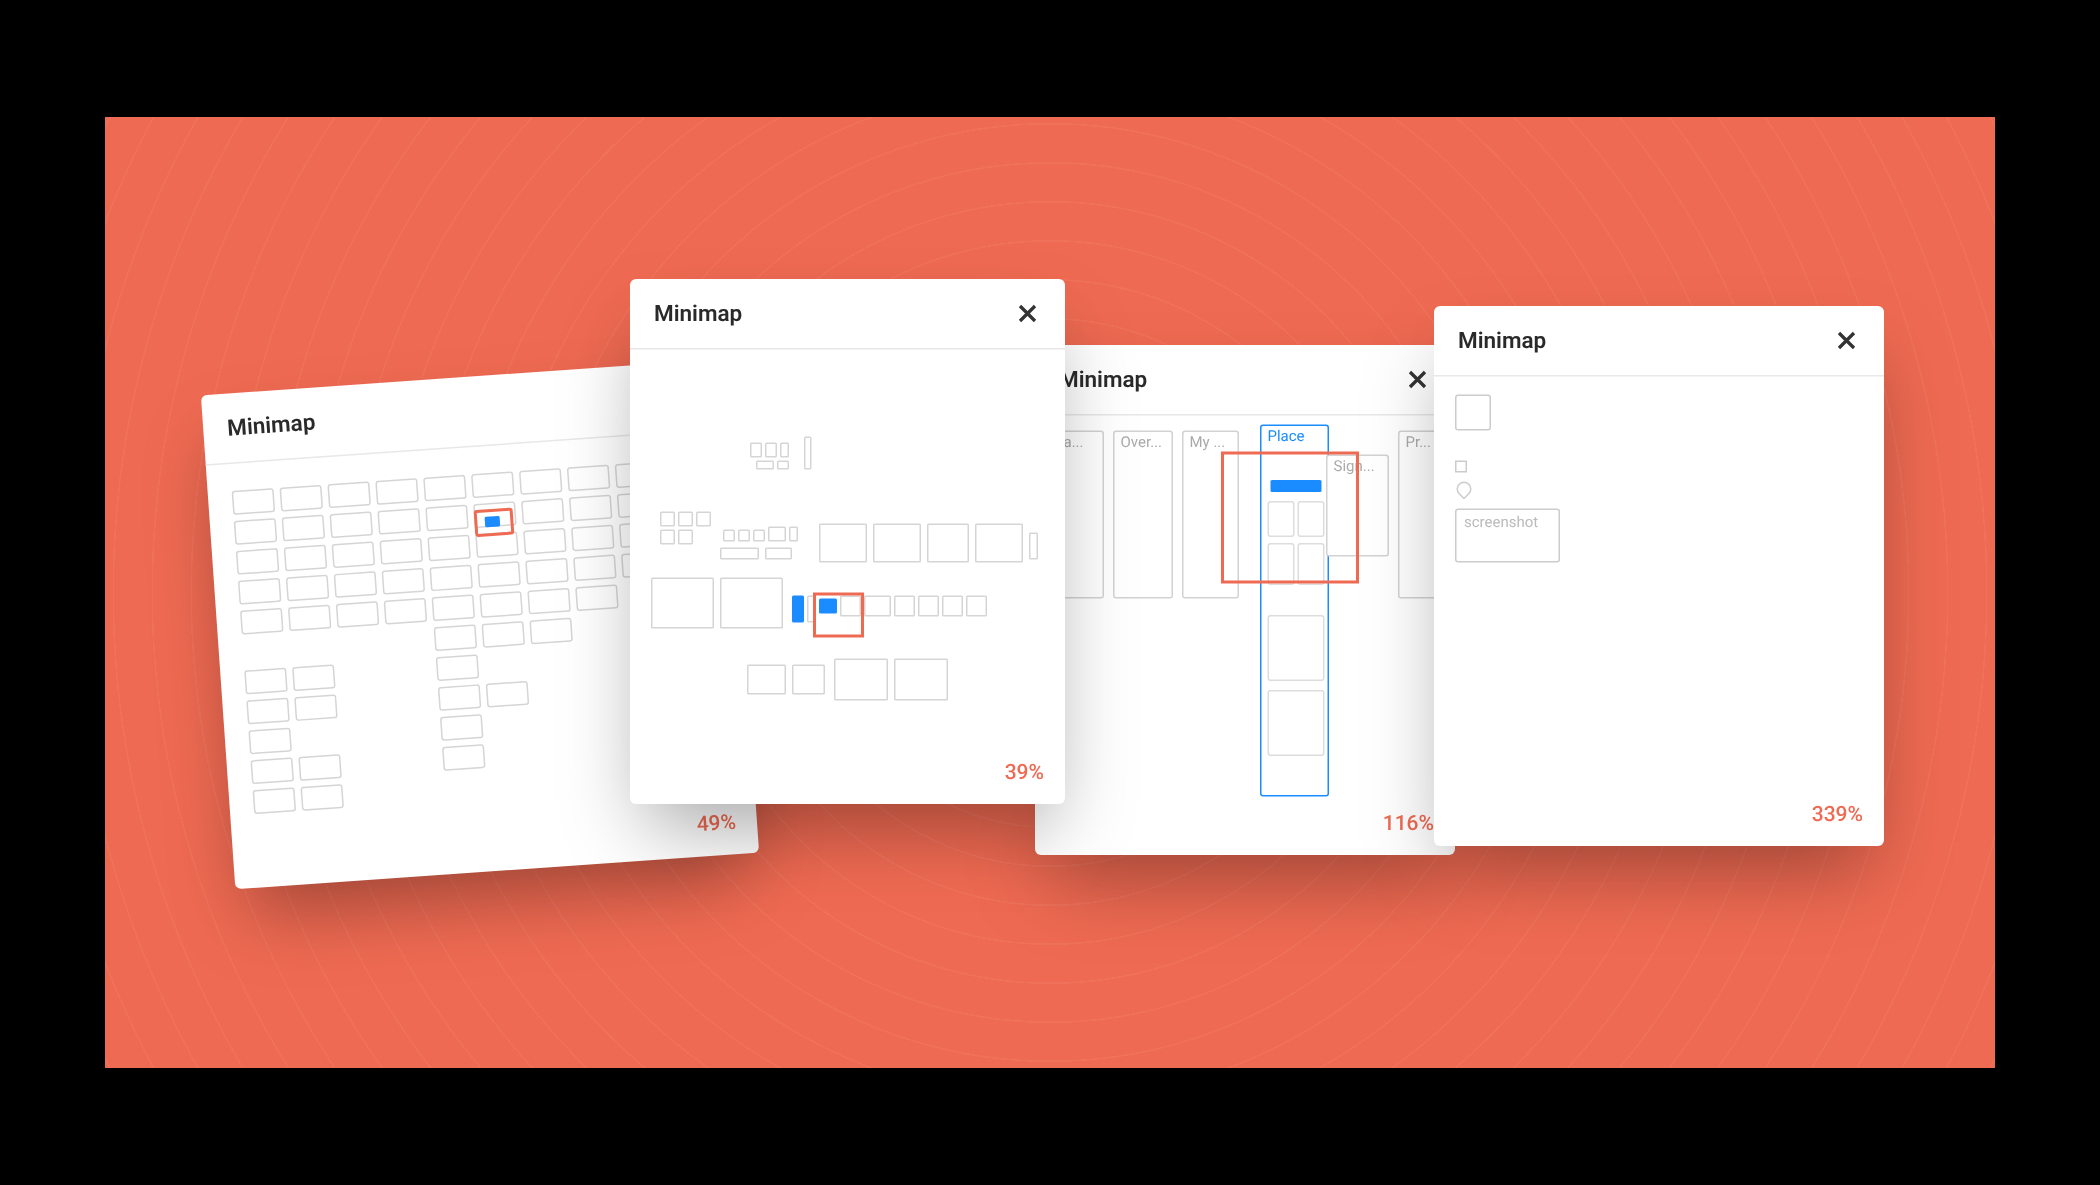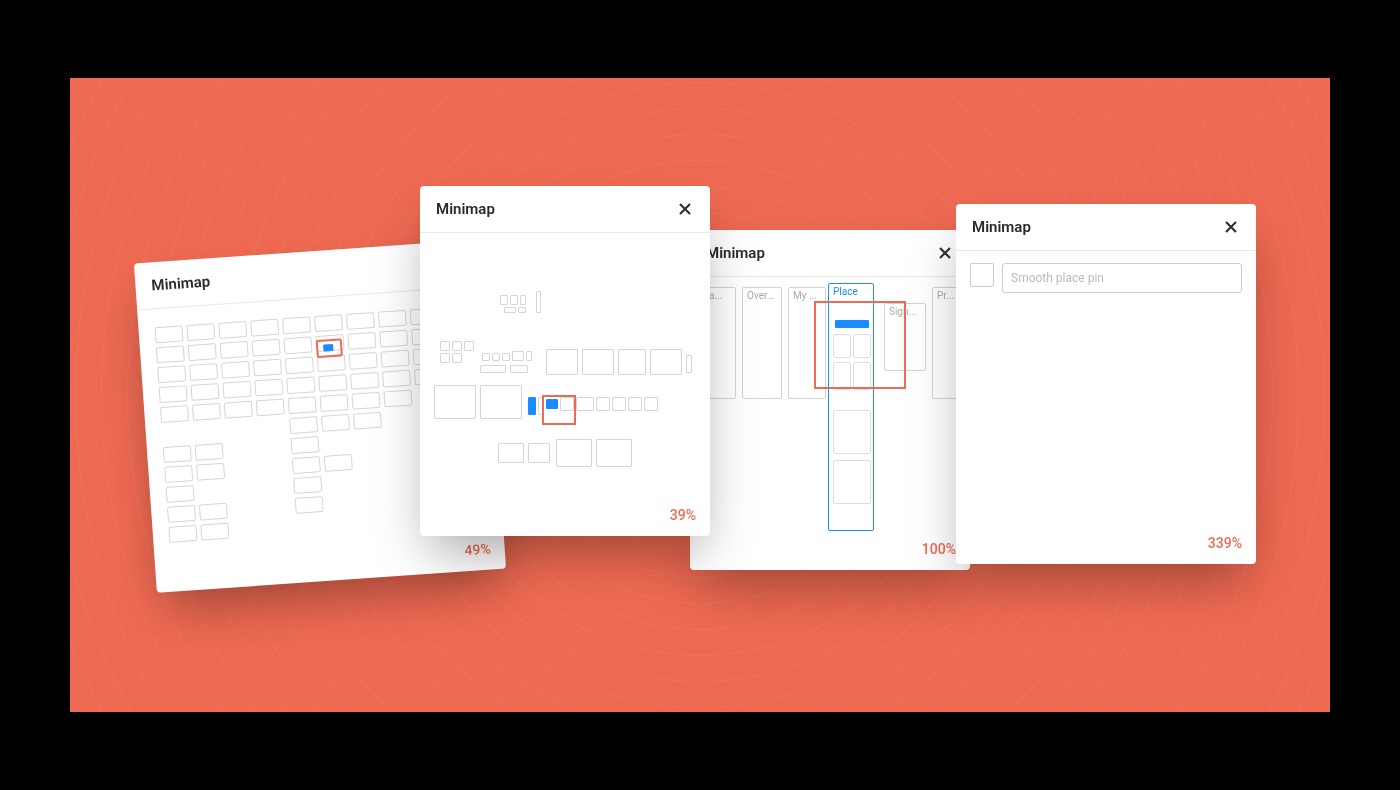--- a/index.html
+++ b/index.html
@@ -399,55 +399,57 @@
       <div class="canvas3">
         <div class="col3" style="left:14px;top:10px;width:32px;height:112px">
             <div class="lbl">a...</div>
           </div>
         <div class="col3" style="left:52px;top:10px;width:40px;height:112px">
             <div class="lbl">Over...</div>
           </div>
         <div class="col3" style="left:98px;top:10px;width:38px;height:112px">
             <div class="lbl">My ...</div>
           </div>
-        <div class="col3 active" style="left:138px;top:6px;width:46px;height:248px">
+        <div class="col3 active" style="left:150px;top:6px;width:46px;height:248px">
           <div class="lbl">Place</div>
           <div class="bar3" style="left:6px;top:36px;width:34px;height:8px"></div>
           <div class="tile3" style="left:4px;top:50px;width:18px;height:24px"></div>
           <div class="tile3" style="left:24px;top:50px;width:18px;height:24px"></div>
           <div class="tile3" style="left:4px;top:78px;width:18px;height:28px"></div>
           <div class="tile3" style="left:24px;top:78px;width:18px;height:28px"></div>
           <div class="tile3" style="left:4px;top:126px;width:38px;height:44px"></div>
           <div class="tile3" style="left:4px;top:176px;width:38px;height:44px"></div>
         </div>
         <div class="col3" style="left:194px;top:26px;width:42px;height:68px">
             <div class="lbl">Sign...</div>
           </div>
         <div class="col3" style="left:242px;top:10px;width:30px;height:112px">
             <div class="lbl">Pr...</div>
           </div>
         <div class="vp3" style="left:124px;top:24px;width:92px;height:88px"></div>
       </div>
-      <div class="zoom">100%</div>
+      <div class="zoom">116%</div>
     </div>
   </div>
 
   <div id="p4" class="panel">
     <div class="panel-head">
       <div class="panel-title">Minimap</div>
       <div class="close-btn">
         <svg viewBox="0 0 16 16" fill="none">
             <path d="M3 3l10 10M13 3L3 13"></path>
           </svg>
       </div>
     </div>
     <div class="panel-body">
       <div class="row4">
         <div class="sq4"></div>
-        <div class="pill4">
-            <span>Smooth place pin</span>
-          </div>
+      </div>
+      <div class="side4">
+        <div class="tiny4"></div>
+        <div class="flag4"></div>
+        <div class="screenshot-box"><span>screenshot</span></div>
       </div>
       <div class="zoom">339%</div>
     </div>
   </div>
 
 </div>
 
 </body></html>

